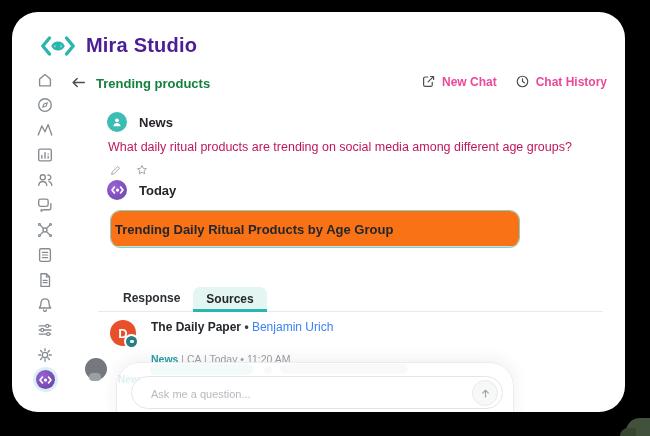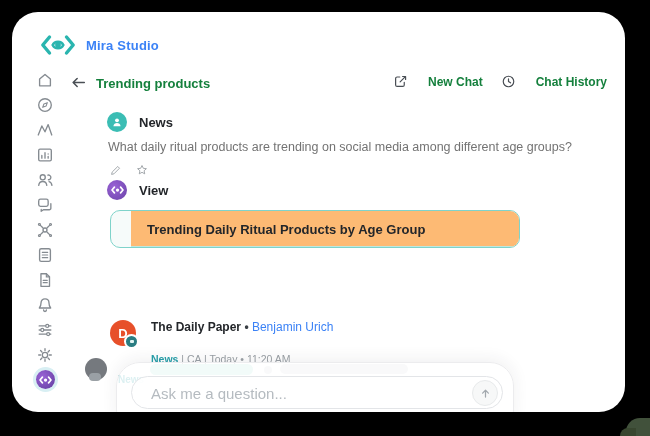--- a/index.html
+++ b/index.html
@@ -5,53 +5,53 @@
   html,body{margin:0;padding:0;width:650px;height:436px;overflow:hidden;background:#000;
     font-family:"Liberation Sans",sans-serif;-webkit-font-smoothing:antialiased;}
   .window{position:absolute;left:12px;top:12px;width:613px;height:400px;background:#fff;
     border-radius:26px;overflow:hidden;}
   .plant{position:absolute;right:0;bottom:0;width:24px;height:18px;background:#41513b;
     border-radius:14px 0 0 0;}
   .plant2{position:absolute;right:14px;bottom:0;width:16px;height:8px;background:#38462f;border-radius:8px 0 0 0;}
 
   
   .logo-row{position:absolute;left:28px;top:22px;display:flex;align-items:center;gap:10px;}
-  .brand{font-size:13px;font-weight:700;color:#3b82f6;letter-spacing:.2px;}
+  .brand{font-size:20px;font-weight:700;color:#4c1d95;letter-spacing:.2px;}
 
   
   .sidebar{position:absolute;left:22px;top:58px;width:22px;display:flex;flex-direction:column;
     gap:6px;align-items:center;}
   .side-btn{width:19px;height:19px;display:flex;align-items:center;justify-content:center;cursor:pointer;}
   .side-btn svg{display:block;}
   .mira-badge{width:19px;height:19px;border-radius:50%;
     background:radial-gradient(circle at 35% 35%,#9a63d6,#5f3d9e);
     box-shadow:0 0 0 3px #d8eff3;display:flex;align-items:center;justify-content:center;}
 
   
   .back-btn{position:absolute;left:58px;top:62px;cursor:pointer;}
   .page-title{position:absolute;left:84px;top:64px;font-size:13px;font-weight:700;color:#15803d;}
   .header-right{position:absolute;right:18px;top:62px;display:flex;gap:18px;align-items:center;}
-  .hdr-btn{display:flex;align-items:center;gap:20px;font-size:12px;font-weight:700;color:#15803d;cursor:pointer;}
+  .hdr-btn{display:flex;align-items:center;gap:6px;font-size:12px;font-weight:700;color:#ec4899;cursor:pointer;}
 
   
   .msg-head{position:absolute;display:flex;align-items:center;gap:12px;}
   .avatar{width:20px;height:20px;border-radius:50%;display:flex;align-items:center;justify-content:center;flex:0 0 auto;}
   .avatar.user{background:#3bbdb4;}
   .avatar.mira{background:radial-gradient(circle at 35% 35%,#9a63d6,#6a42a8);}
   .msg-name{font-size:13px;font-weight:700;color:#23262a;}
   .user-row{left:95px;top:100px;}
-  .msg-text{position:absolute;left:96px;top:128px;font-size:12.5px;color:#737373;white-space:nowrap;}
+  .msg-text{position:absolute;left:96px;top:128px;font-size:12.5px;color:#be185d;white-space:nowrap;}
   .msg-actions{position:absolute;left:97px;top:151px;display:flex;gap:13px;align-items:center;}
   .msg-actions span{cursor:pointer;display:flex;}
   .mira-row{left:95px;top:168px;}
 
   
   .card{position:absolute;left:98px;top:198px;width:408px;border:1.5px solid #7fd3ca;border-radius:10px;
     overflow:hidden;background:#f6fbfa;}
-  .card-header{background:#fdba74;padding:9px 16px 8px;border-bottom:1.5px solid #bde7e0;margin-left:20px;}
+  .card-header{background:#f97316;padding:9px 4px 8px;border-bottom:1.5px solid #bde7e0;}
   .card-title{font-size:13px;font-weight:700;color:#23262a;}
   .card-body{padding:7px 14px 7px 16px;display:flex;align-items:center;justify-content:space-between;cursor:pointer;}
   .card-status{font-size:12px;font-weight:700;color:#2b2f33;}
 
   
   .tabrow{position:absolute;left:86px;right:22px;top:274px;height:25px;display:flex;align-items:flex-end;
     border-bottom:1px solid #e8eaec;padding-left:12px;}
   .tab{font-size:12px;font-weight:700;color:#2b2f33;padding:5px 13px 6px;cursor:pointer;}
   .tab.active{background:#e4f6f2;border-radius:7px 7px 0 0;border-bottom:3px solid #2ab5af;
     padding-bottom:3px;margin-bottom:-1px;color:#23262a;}
@@ -78,21 +78,21 @@
   .sk-bar{position:absolute;left:268px;top:352px;width:128px;height:10px;border-radius:5px;background:#d7dadd;}
   .sk-news{position:absolute;left:106px;top:362px;font-size:10px;font-weight:700;color:#27a0aa;}
 
   
   .composer{position:absolute;left:104px;top:350px;width:396px;height:70px;border-radius:24px;
     background:rgba(255,255,255,0.84);border:1px solid #ececee;
     box-shadow:0 -3px 16px rgba(40,45,50,0.07);}
   .composer-input{position:absolute;left:14px;right:10px;top:13px;height:31px;border:1px solid #e3e5e8;
     border-radius:17px;background:rgba(255,255,255,0.9);}
   .composer-input input{position:absolute;left:17px;top:0;width:75%;height:100%;border:none;outline:none;
-    background:transparent;font-family:"Liberation Sans",sans-serif;font-size:15px;color:#555;}
+    background:transparent;font-family:"Liberation Sans",sans-serif;font-size:11px;color:#555;}
   .composer-input input::placeholder{color:#b5bbc0;}
   .send-btn{position:absolute;right:4px;top:3px;width:24px;height:24px;border-radius:50%;
     background:#f7f8f8;border:1px solid #e8eaeb;display:flex;align-items:center;justify-content:center;cursor:pointer;}
 </style>
 </head>
 <body>
 
 <div class="window">
 
   <div class="logo-row">
@@ -241,29 +241,33 @@
   </div>
 
   <div class="msg-head mira-row">
     <div class="avatar mira">
       <svg width="13" height="8" viewBox="0 0 36 22">
           <path d="M9.5 3 L2.8 11 L9.5 19" fill="none" stroke="#fff" stroke-width="4.5" stroke-linecap="round" stroke-linejoin="round"></path>
           <path d="M26.5 3 L33.2 11 L26.5 19" fill="none" stroke="#fff" stroke-width="4.5" stroke-linecap="round" stroke-linejoin="round"></path>
           <circle cx="18" cy="11" r="4.5" fill="#fff"></circle>
         </svg>
     </div>
-    <span class="msg-name">View</span>
+    <span class="msg-name">Today</span>
   </div>
 
   <div class="card">
     <div class="card-header">
       <span class="card-title">Trending Daily Ritual Products by Age Group</span>
     </div>
   </div>
 
+  <div class="tabrow">
+    <div class="tab">Response</div>
+    <div class="tab active">Sources</div>
+  </div>
 
   <div class="source-row">
     <div class="source-avatar">
       <span>D</span>
       <span class="source-badge">
           <i></i>
         </span>
     </div>
     <div>
       <div class="source-line1">

